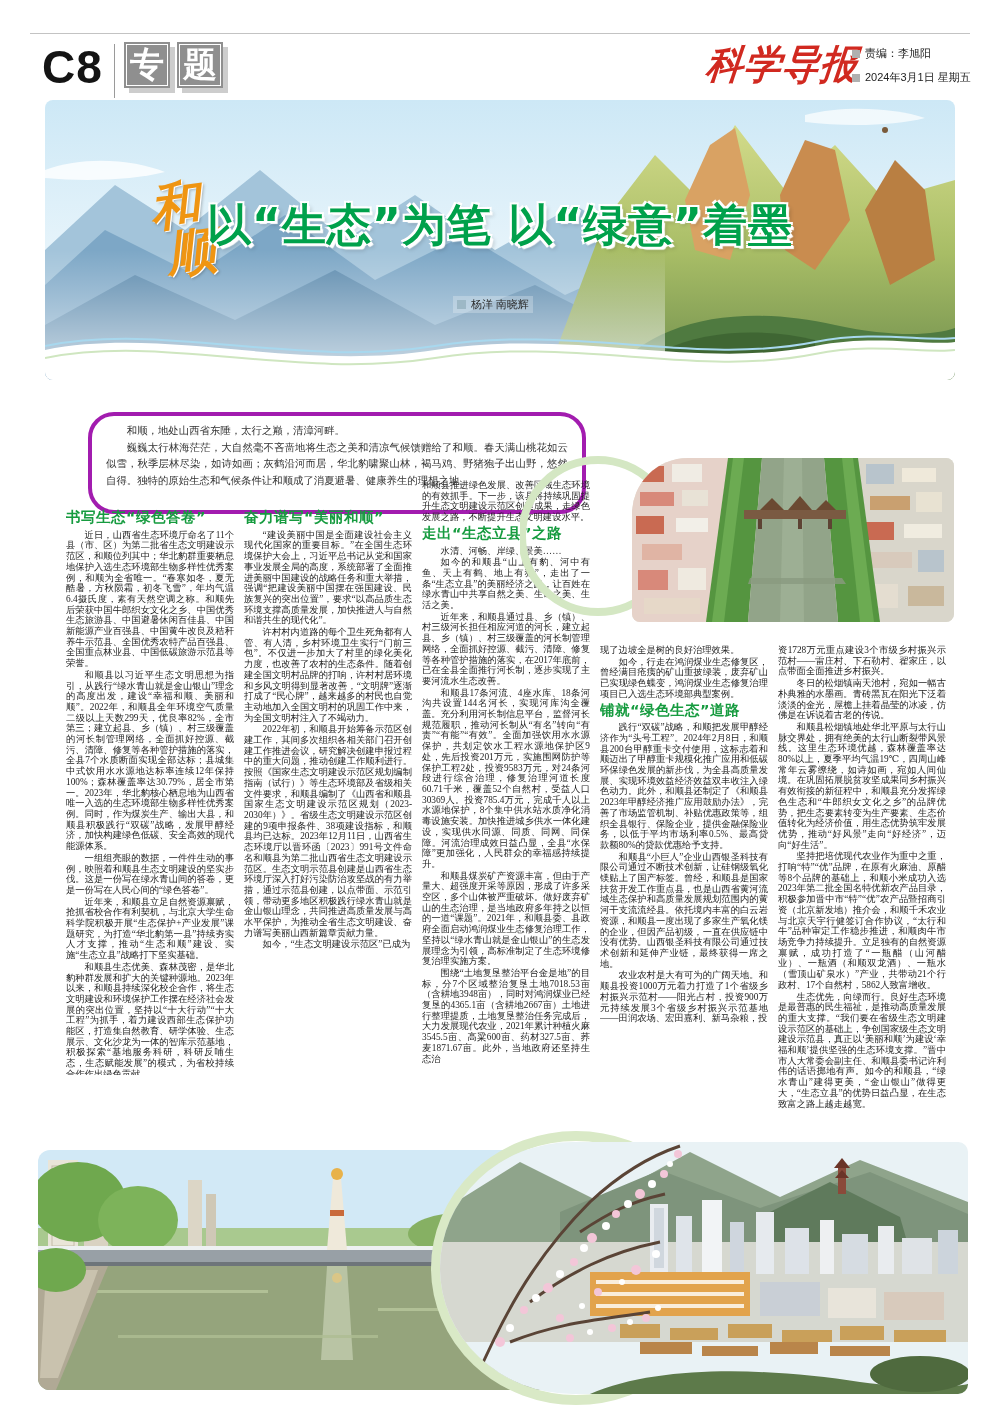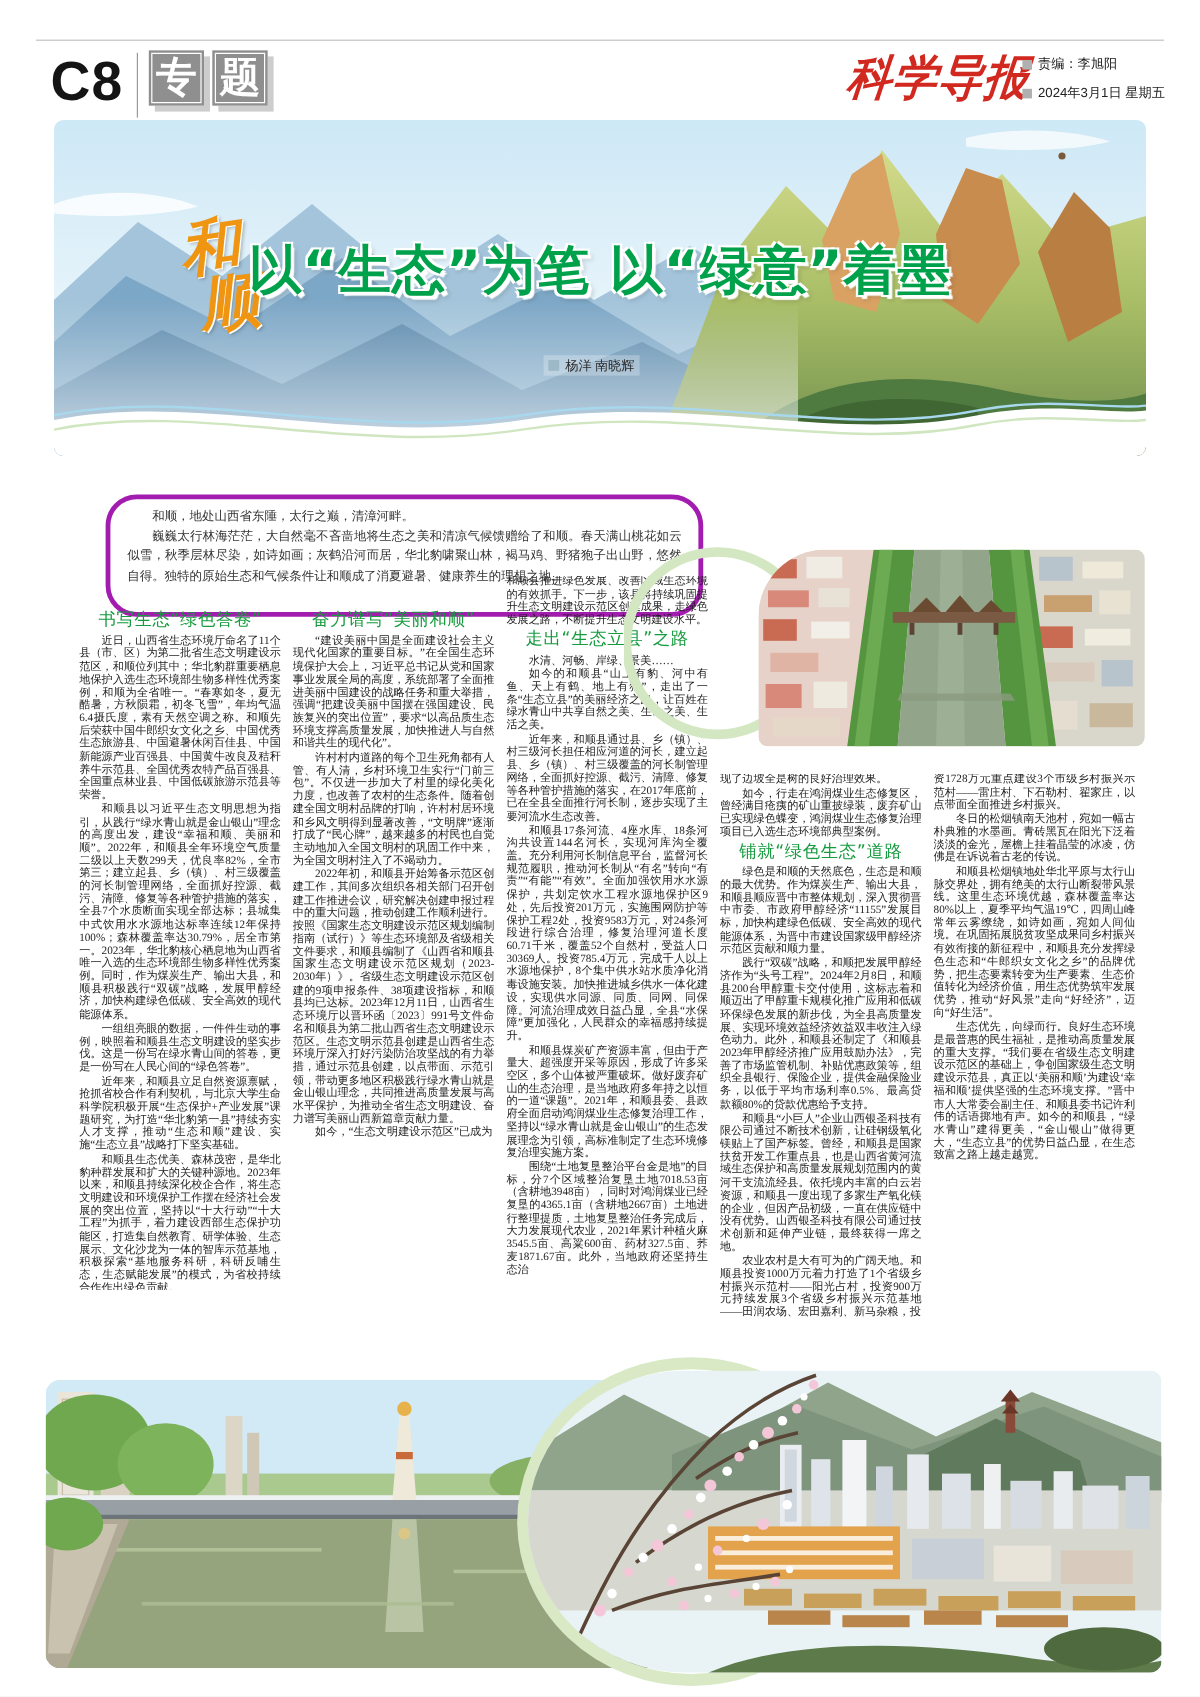--- a/index.html
+++ b/index.html
@@ -48,21 +48,21 @@
                border-radius:56px 8px 8px 8px;overflow:hidden;z-index:3;}
   .photo-river{position:absolute;left:38px;top:1150px;width:600px;height:240px;border-radius:12px;
                overflow:hidden;z-index:2;}
   .photo-city{position:absolute;left:440px;top:1142px;width:528px;height:252px;
               border-radius:135px 10px 10px 135px / 128px 10px 10px 128px;overflow:hidden;z-index:4;}
   
   .col{position:absolute;width:168px;font-size:9.3px;line-height:10.7px;text-align:justify;
        color:#1c1c1c;overflow:hidden;}
   .col p{margin:0 0 1px 0;text-indent:2em;}
   .col p.cont{text-indent:0;}
-  .col h3{font-size:14.5px;color:#169b3f;text-align:center;margin:5px 0 7px;font-weight:normal;
+  .col h3{font-size:14.5px;color:#169b3f;text-align:left;margin:5px 0 7px;font-weight:bold;
           font-family:"DejaVu Sans",sans-serif;letter-spacing:0.5px;white-space:nowrap;}
   #col1{left:66px;top:507px;height:568px;}
   #col2{left:244px;top:507px;height:568px;}
   #col3{left:422px;top:480px;height:600px;}
   #col4{left:600px;top:645px;height:486px;}
   #col5{left:778px;top:645px;height:486px;}
 </style>
 </head>
 <body>
 
@@ -215,30 +215,30 @@
     <p>近年来，和顺县通过县、乡（镇）、村三级河长担任相应河道的河长，建立起县、乡（镇）、村三级覆盖的河长制管理网络，全面抓好控源、截污、清障、修复等各种管护措施的落实，在2017年底前，已在全县全面推行河长制，逐步实现了主要河流水生态改善。</p>
     <p>和顺县17条河流、4座水库、18条河沟共设置144名河长，实现河库沟全覆盖。充分利用河长制信息平台，监督河长规范履职，推动河长制从“有名”转向“有责”“有能”“有效”。全面加强饮用水水源保护，共划定饮水工程水源地保护区9处，先后投资201万元，实施围网防护等保护工程2处，投资9583万元，对24条河段进行综合治理，修复治理河道长度60.71千米，覆盖52个自然村，受益人口30369人。投资785.4万元，完成千人以上水源地保护，8个集中供水站水质净化消毒设施安装。加快推进城乡供水一体化建设，实现供水同源、同质、同网、同保障。河流治理成效日益凸显，全县“水保障”更加强化，人民群众的幸福感持续提升。</p>
     <p>和顺县煤炭矿产资源丰富，但由于产量大、超强度开采等原因，形成了许多采空区，多个山体被严重破坏。做好废弃矿山的生态治理，是当地政府多年持之以恒的一道“课题”。2021年，和顺县委、县政府全面启动鸿润煤业生态修复治理工作，坚持以“绿水青山就是金山银山”的生态发展理念为引领，高标准制定了生态环境修复治理实施方案。</p>
     <p>围绕“土地复垦整治平台金是地”的目标，分7个区域整治复垦土地7018.53亩（含耕地3948亩），同时对鸿润煤业已经复垦的4365.1亩（含耕地2667亩）土地进行整理提质，土地复垦整治任务完成后，大力发展现代农业，2021年累计种植火麻3545.5亩、高粱600亩、药材327.5亩、荞麦1871.67亩。此外，当地政府还坚持生态治</p>
   </div>
 
   <div class="col" id="col4">
     <p class="cont">现了边坡全是树的良好治理效果。</p>
     <p>如今，行走在鸿润煤业生态修复区，曾经满目疮痍的矿山重披绿装，废弃矿山已实现绿色蝶变，鸿润煤业生态修复治理项目已入选生态环境部典型案例。</p>
     <h3>铺就“绿色生态”道路</h3>
-    <p>绿色是和顺的天然底色，生态是和顺的最大优势。作为煤炭生产、输出大县，和顺县顺应晋中市整体规划，深入贯彻晋中市委、市政府甲醇经济“11155”发展目标，加快构建绿色低碳、安全高效的现代能源体系，为晋中市建设国家级甲醇经济示范区贡献和顺力量。</p>
     <p>践行“双碳”战略，和顺把发展甲醇经济作为“头号工程”。2024年2月8日，和顺县200台甲醇重卡交付使用，这标志着和顺迈出了甲醇重卡规模化推广应用和低碳环保绿色发展的新步伐，为全县高质量发展、实现环境效益经济效益双丰收注入绿色动力。此外，和顺县还制定了《和顺县2023年甲醇经济推广应用鼓励办法》，完善了市场监管机制、补贴优惠政策等，组织全县银行、保险企业，提供金融保险业务，以低于平均市场利率0.5%、最高贷款额80%的贷款优惠给予支持。</p>
     <p>和顺县“小巨人”企业山西银圣科技有限公司通过不断技术创新，让硅钢级氧化镁贴上了国产标签。曾经，和顺县是国家扶贫开发工作重点县，也是山西省黄河流域生态保护和高质量发展规划范围内的黄河干支流流经县。依托境内丰富的白云岩资源，和顺县一度出现了多家生产氧化镁的企业，但因产品初级，一直在供应链中没有优势。山西银圣科技有限公司通过技术创新和延伸产业链，最终获得一席之地。</p>
     <p>农业农村是大有可为的广阔天地。和顺县投资1000万元着力打造了1个省级乡村振兴示范村——阳光占村，投资900万元持续发展3个省级乡村振兴示范基地——田润农场、宏田嘉利、新马杂粮，投</p>
   </div>
 
   <div class="col" id="col5">
     <p class="cont">资1728万元重点建设3个市级乡村振兴示范村——雷庄村、下石勒村、翟家庄，以点带面全面推进乡村振兴。</p>
     <p>冬日的松烟镇南天池村，宛如一幅古朴典雅的水墨画。青砖黑瓦在阳光下泛着淡淡的金光，屋檐上挂着晶莹的冰凌，仿佛是在诉说着古老的传说。</p>
     <p>和顺县松烟镇地处华北平原与太行山脉交界处，拥有绝美的太行山断裂带风景线。这里生态环境优越，森林覆盖率达80%以上，夏季平均气温19℃，四周山峰常年云雾缭绕，如诗如画，宛如人间仙境。在巩固拓展脱贫攻坚成果同乡村振兴有效衔接的新征程中，和顺县充分发挥绿色生态和“牛郎织女文化之乡”的品牌优势，把生态要素转变为生产要素、生态价值转化为经济价值，用生态优势筑牢发展优势，推动“好风景”走向“好经济”，迈向“好生活”。</p>
+    <p>坚持把培优现代农业作为重中之重，打响“特”“优”品牌，在原有火麻油、原醋等8个品牌的基础上，和顺小米成功入选2023年第二批全国名特优新农产品目录，积极参加晋中市“特”“优”农产品暨招商引资（北京新发地）推介会，和顺千禾农业与北京天宇行健签订合作协议，“太行和牛”品种审定工作稳步推进，和顺肉牛市场竞争力持续提升。立足独有的自然资源禀赋，成功打造了“一瓶醋（山河醋业）、一瓶酒（和顺双龙酒）、一瓶水（雪顶山矿泉水）”产业，共带动21个行政村、17个自然村，5862人致富增收。</p>
     <p>生态优先，向绿而行。良好生态环境是最普惠的民生福祉，是推动高质量发展的重大支撑。“我们要在省级生态文明建设示范区的基础上，争创国家级生态文明建设示范县，真正以‘美丽和顺’为建设‘幸福和顺’提供坚强的生态环境支撑。”晋中市人大常委会副主任、和顺县委书记许利伟的话语掷地有声。如今的和顺县，“绿水青山”建得更美，“金山银山”做得更大，“生态立县”的优势日益凸显，在生态致富之路上越走越宽。</p>
   </div>
 
   <div class="photo-river">
     <svg width="600" height="240" viewBox="0 0 600 240">
       <rect width="600" height="240" fill="#d2e9f6"></rect>
       <rect x="0" y="78" width="600" height="30" fill="#a9c98f"></rect>
       <rect x="150" y="30" width="14" height="70" fill="#dcd6c6"></rect>
       <rect x="168" y="44" width="10" height="56" fill="#cfc8b6"></rect>
       <rect x="10" y="10" width="30" height="92" fill="#e9e5d8"></rect>

